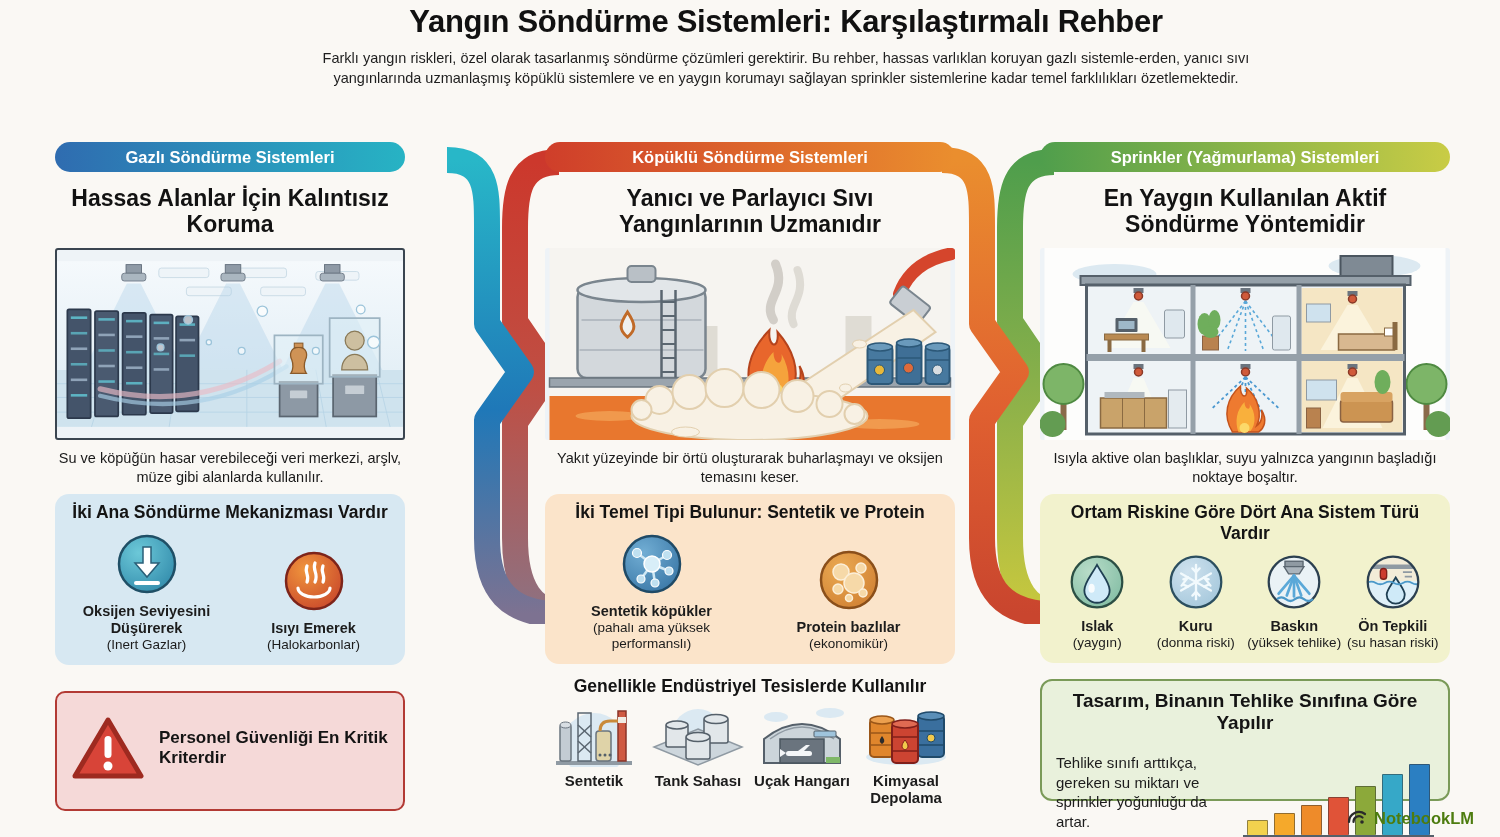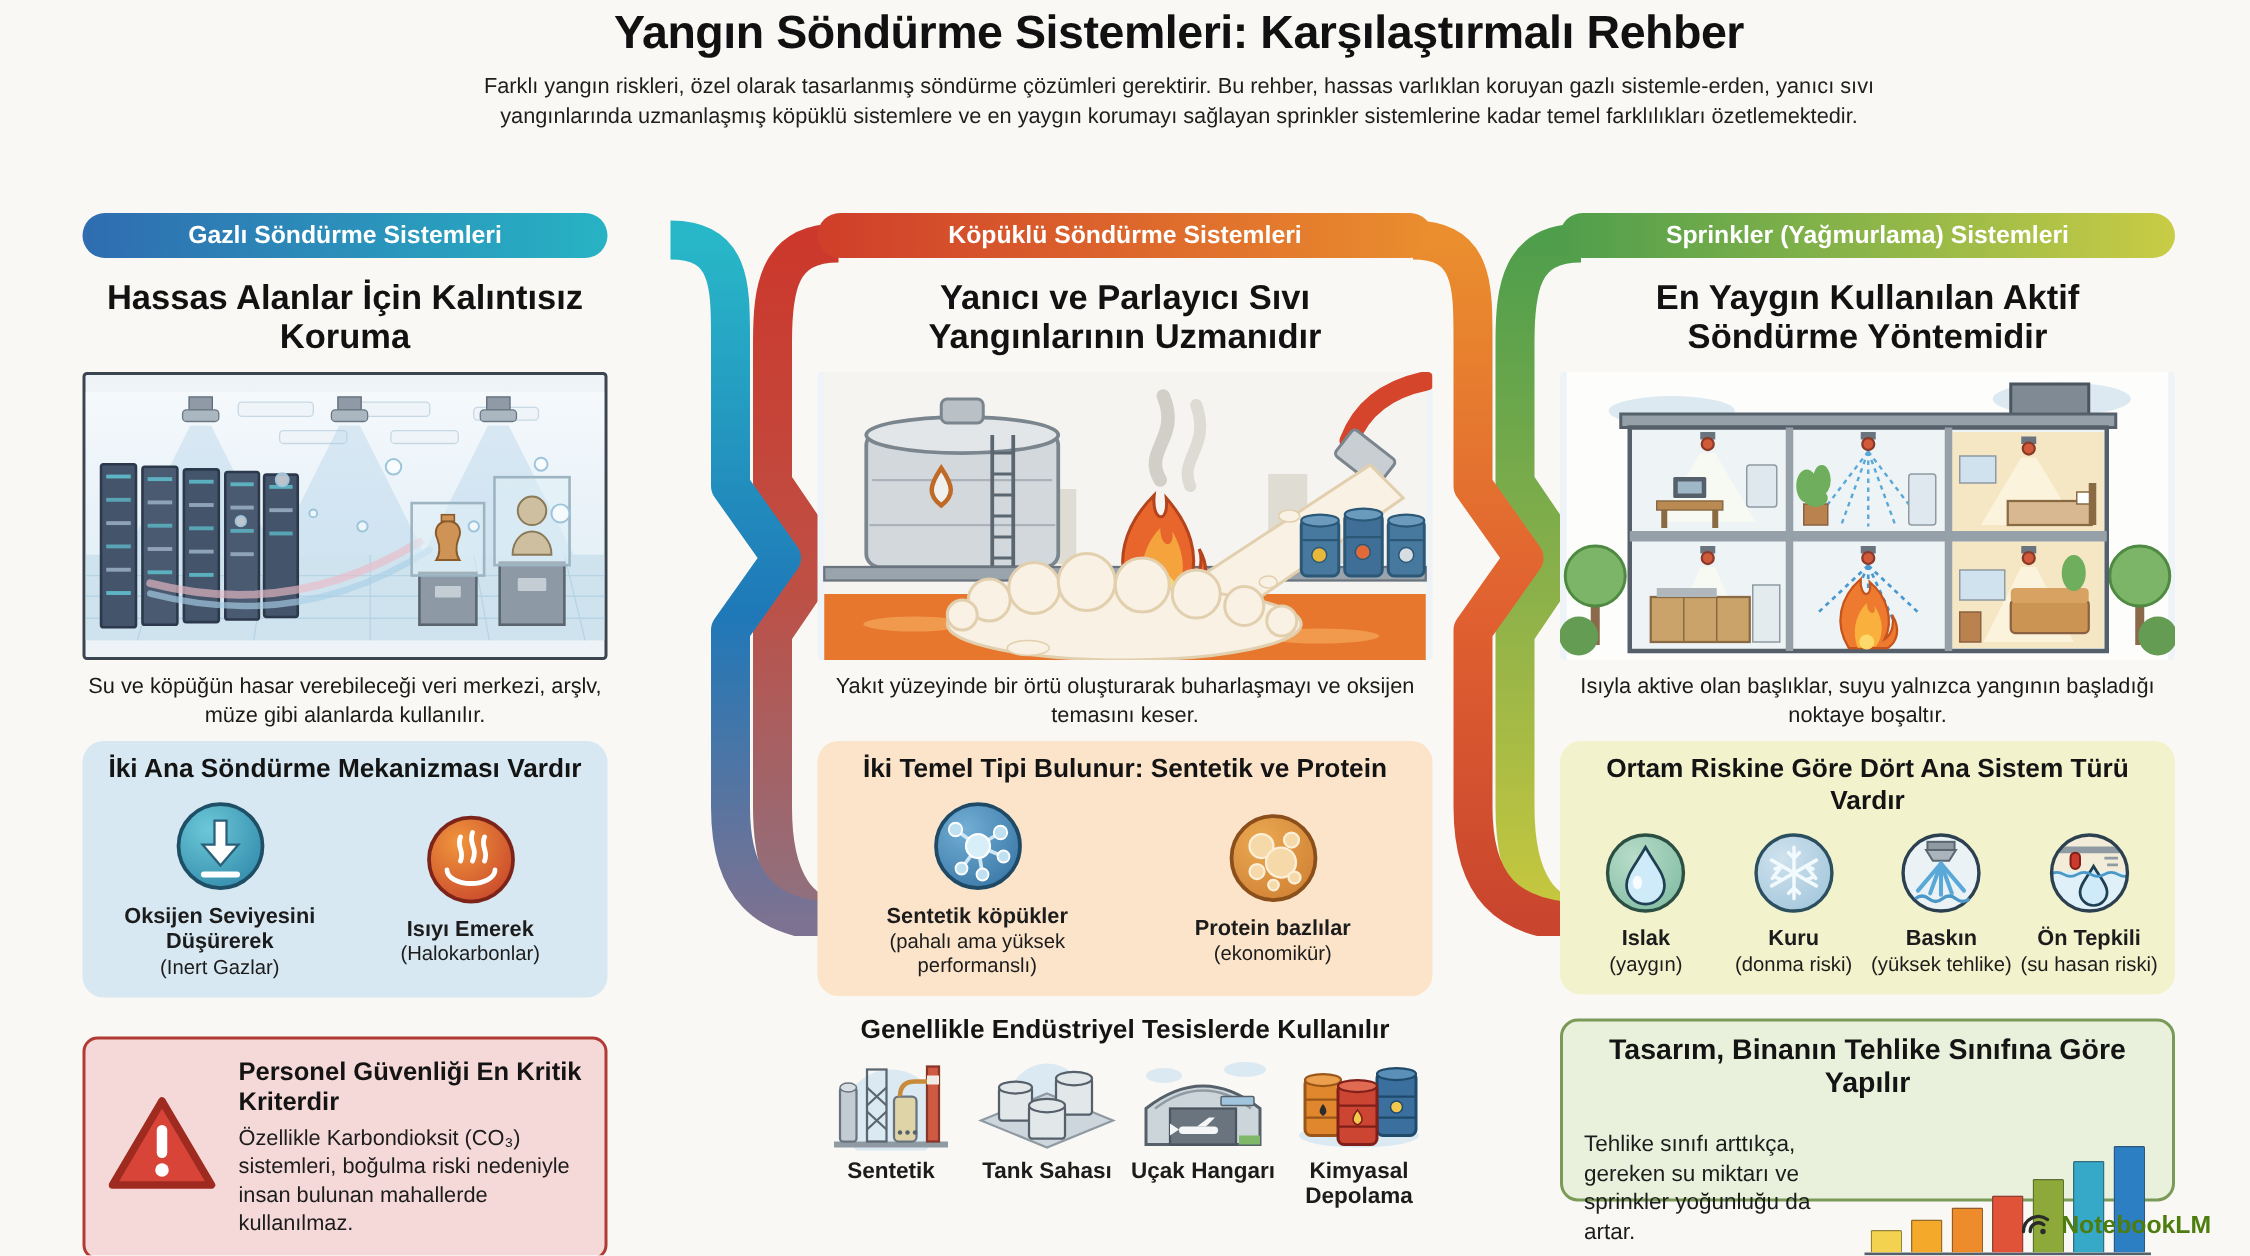--- a/index.html
+++ b/index.html
@@ -23,21 +23,21 @@
             max-width:340px;min-height:54px;color:#121212;}
   .illustration{height:192px;border-radius:3px;overflow:hidden;position:relative;background:#eef3f7;}
   .illus-border{border:2px solid #3a4550;height:188px;}
   .illustration svg{display:block;width:100%;height:100%;}
   .caption{font-size:14.5px;text-align:center;line-height:1.32;margin:9px auto 7px;max-width:390px;min-height:38px;color:#1a1a1a;}
   .infobox{border-radius:14px;padding:6px 8px 12px;}
   .box-gas{background:#d7e8f2;}
   .box-foam{background:#fbe4ca;}
   .box-sprinkler{background:#f2f2cd;}
   .infobox h3{margin:2px 0 10px;font-size:17.5px;text-align:center;color:#141414;}
-  .icon-row{display:flex;justify-content:space-around;align-items:center;}
+  .icon-row{display:flex;justify-content:space-around;align-items:flex-end;}
   .icon-item{display:flex;flex-direction:column;align-items:center;flex:1;padding:0 2px;}
   .circle-icon{width:62px;height:62px;margin-bottom:8px;}
   .circle-icon svg{width:100%;height:100%;display:block;}
   .small-icon{width:56px;height:56px;}
   .item-label{font-weight:bold;font-size:14.5px;text-align:center;line-height:1.15;}
   .item-sub{font-size:13.5px;text-align:center;line-height:1.2;}
   .warnbox{margin-top:26px;background:#f5d9d8;border:2px solid #b23a34;border-radius:10px;
            display:flex;align-items:center;gap:14px;padding:12px 14px;min-height:92px;}
   .warnbox .wtxt h3{margin:0 0 5px;font-size:17px;color:#141414;}
   .warnbox .wtxt p{margin:0;font-size:14.5px;line-height:1.32;max-width:300px;}
@@ -273,21 +273,20 @@
     <div class="warnbox">
       <span>
         <svg width="74" height="66" viewBox="0 0 74 66">
           <polygon points="37,4 70,60 4,60" fill="#d84438" stroke="#9e2a20" stroke-width="5" stroke-linejoin="round"></polygon>
           <rect x="33.5" y="20" width="7" height="22" rx="3.5" fill="#fff"></rect>
           <circle cx="37" cy="50" r="4.5" fill="#fff"></circle>
         </svg>
       </span>
       <div class="wtxt">
         <h3>Personel Güvenliği En Kritik Kriterdir</h3>
-        <p>Özellikle Karbondioksit (CO₃) sistemleri, boğulma riski nedeniyle insan bulunan mahallerde kullanılmaz.</p>
       </div>
     </div>
   </section>
 
   <section class="column col-foam">
     <div class="pill pill-foam">
       <span>Köpüklü Söndürme Sistemleri</span>
     </div>
     <h2 class="headline">Yanıcı ve Parlayıcı Sıvı Yangınlarının Uzmanıdır</h2>
 

